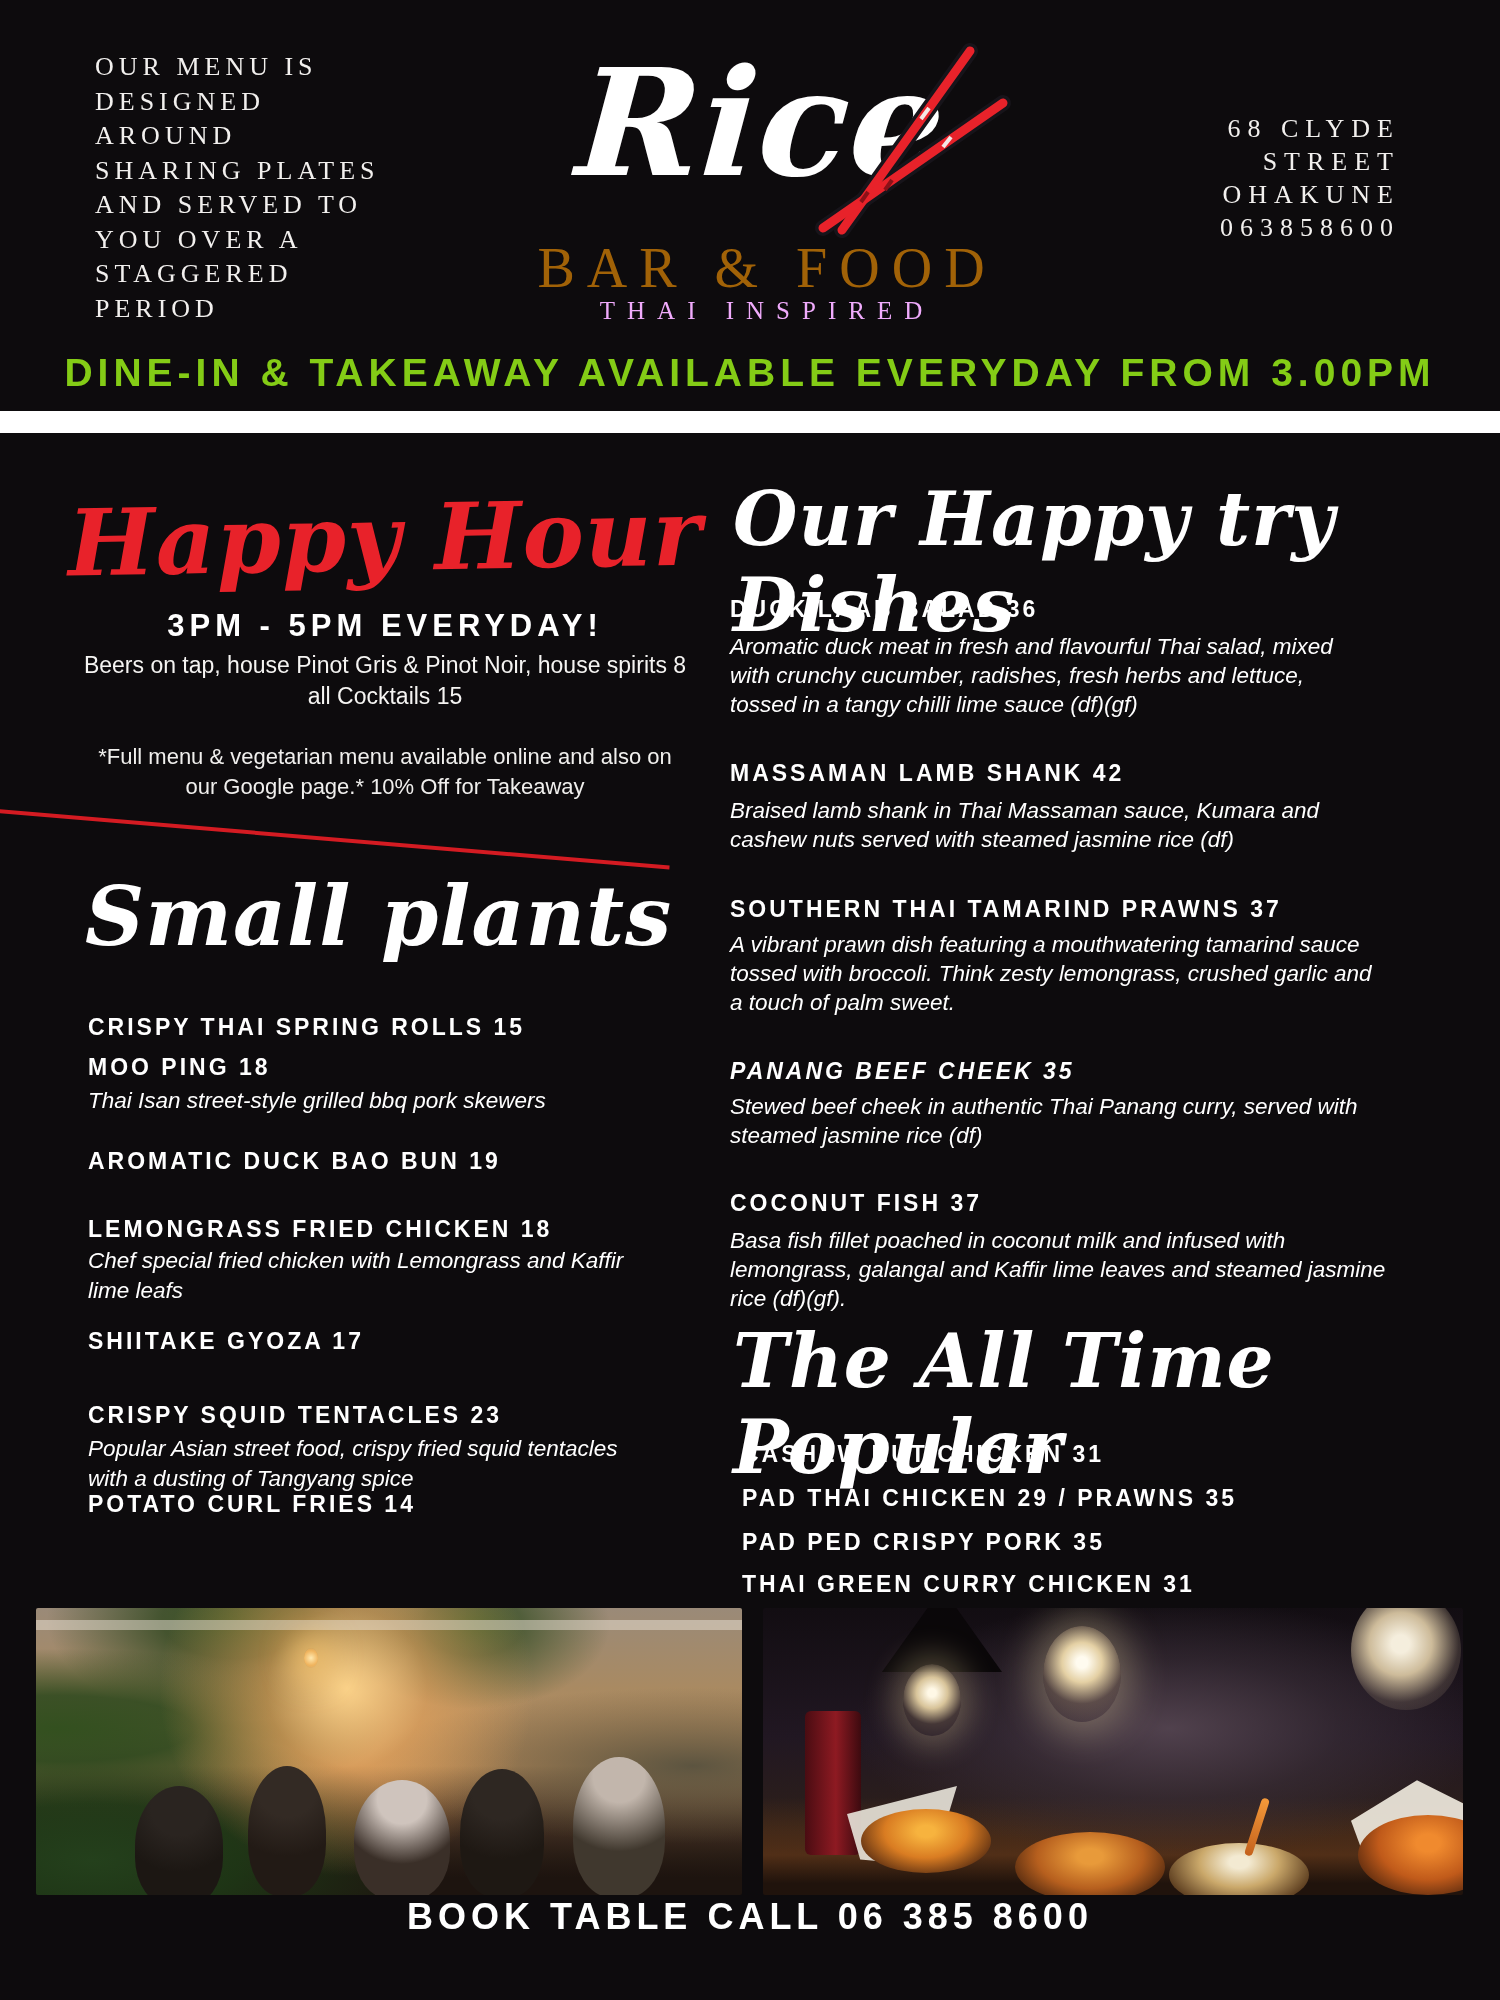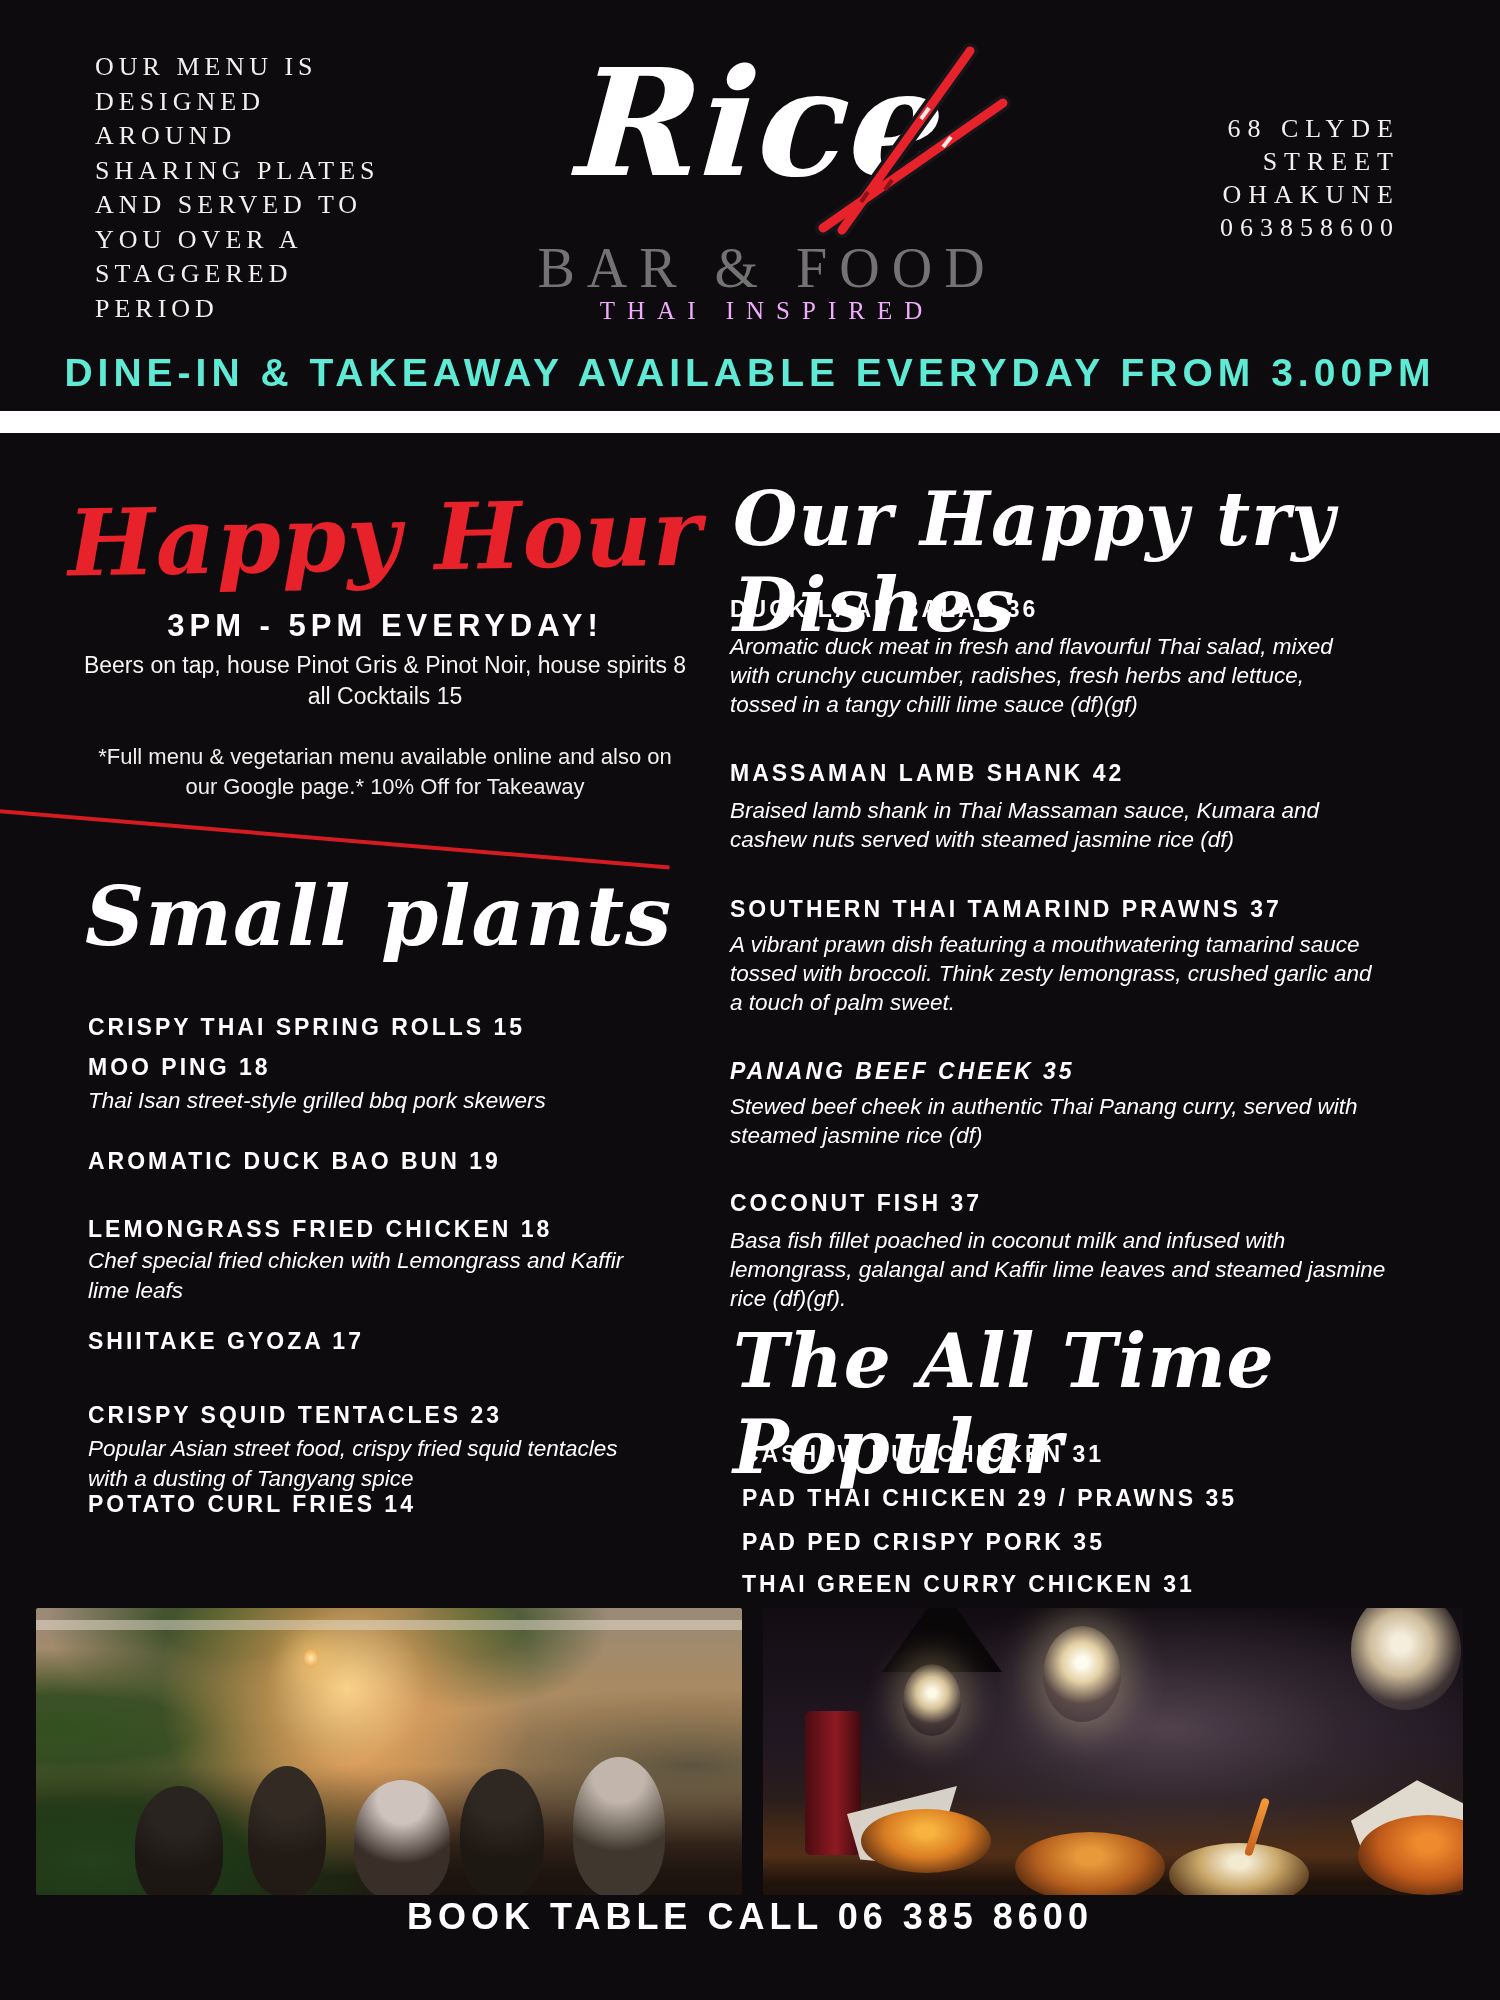--- a/index.html
+++ b/index.html
@@ -40,30 +40,30 @@
     <line x1="162" y1="11" x2="34" y2="190" stroke="#17141a" stroke-width="16" stroke-linecap="round"></line>
     <line x1="195" y1="63" x2="15" y2="188" stroke="#17141a" stroke-width="16" stroke-linecap="round"></line>
     <line x1="162" y1="11" x2="34" y2="190" stroke="#e8222a" stroke-width="9" stroke-linecap="round"></line>
     <line x1="195" y1="63" x2="15" y2="188" stroke="#e8222a" stroke-width="9" stroke-linecap="round"></line>
     <line x1="121" y1="68" x2="113" y2="79" stroke="#f3e9e6" stroke-width="4"></line>
     <line x1="143" y1="97" x2="135" y2="107" stroke="#f3e9e6" stroke-width="4"></line>
     <line x1="60" y1="152" x2="53" y2="162" stroke="#8a1118" stroke-width="4"></line>
     <line x1="84" y1="140" x2="77" y2="150" stroke="#8a1118" stroke-width="4"></line>
   </svg>
 
-  <div class="abs serif" style="left:447px;top:236px;width:640px;text-align:center;font-size:56px;letter-spacing:12px;color:#737373;">BAR &amp; FOOD</div>
+  <div class="abs serif" style="left:447px;top:236px;width:640px;text-align:center;font-size:56px;letter-spacing:12px;color:#a16207;">BAR &amp; FOOD</div>
 
   <div class="abs serif" style="left:447px;top:297px;width:640px;text-align:center;font-size:25px;letter-spacing:12px;color:#f0abfc;">THAI INSPIRED</div>
 
   <div class="abs serif pre" style="right:100px;top:112px;text-align:right;font-size:26px;line-height:33px;letter-spacing:7px;color:#f2f0ee;">68 CLYDE
 STREET
 OHAKUNE
 063858600</div>
 
-  <div class="abs" style="left:0;top:351px;width:1500px;text-align:center;font-weight:700;font-size:39px;letter-spacing:5px;color:#5eead4;">DINE-IN &amp; TAKEAWAY AVAILABLE EVERYDAY FROM 3.00PM</div>
+  <div class="abs" style="left:0;top:351px;width:1500px;text-align:center;font-weight:700;font-size:39px;letter-spacing:5px;color:#84cc16;">DINE-IN &amp; TAKEAWAY AVAILABLE EVERYDAY FROM 3.00PM</div>
 
   <div class="whitestrip"></div>
 
   <div class="abs script" style="left:65px;top:484px;width:640px;text-align:center;font-size:92px;color:#e8222a;transform:rotate(-1deg);">Happy Hour</div>
 
   <div class="abs" style="left:65px;top:608px;width:640px;text-align:center;font-weight:700;font-size:31px;letter-spacing:5px;">3PM - 5PM EVERYDAY!</div>
 
   <div class="abs pre center" style="left:45px;top:650px;width:680px;font-size:23px;line-height:31px;color:#f5f4f2;">Beers on tap, house Pinot Gris &amp; Pinot Noir, house spirits 8
 all Cocktails 15</div>
 

